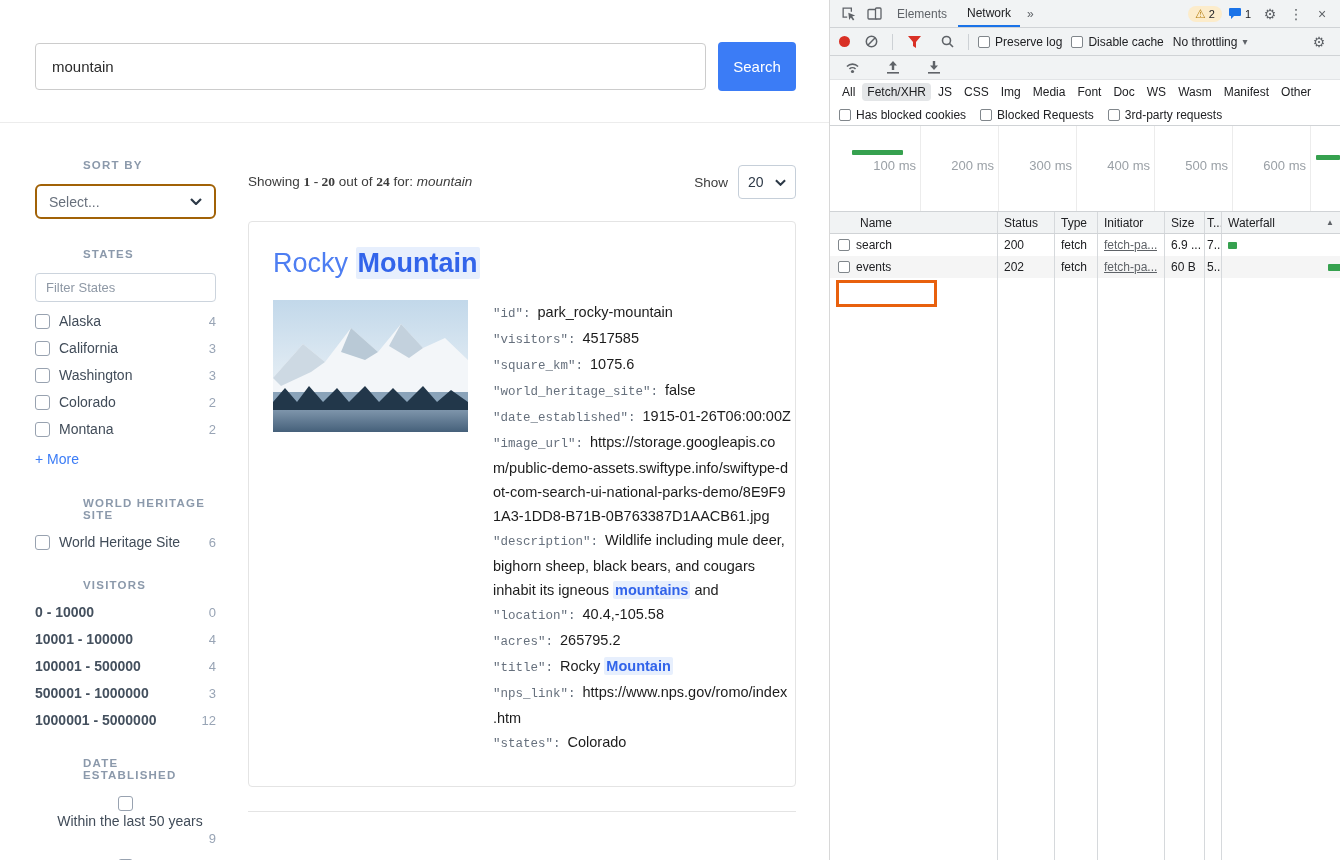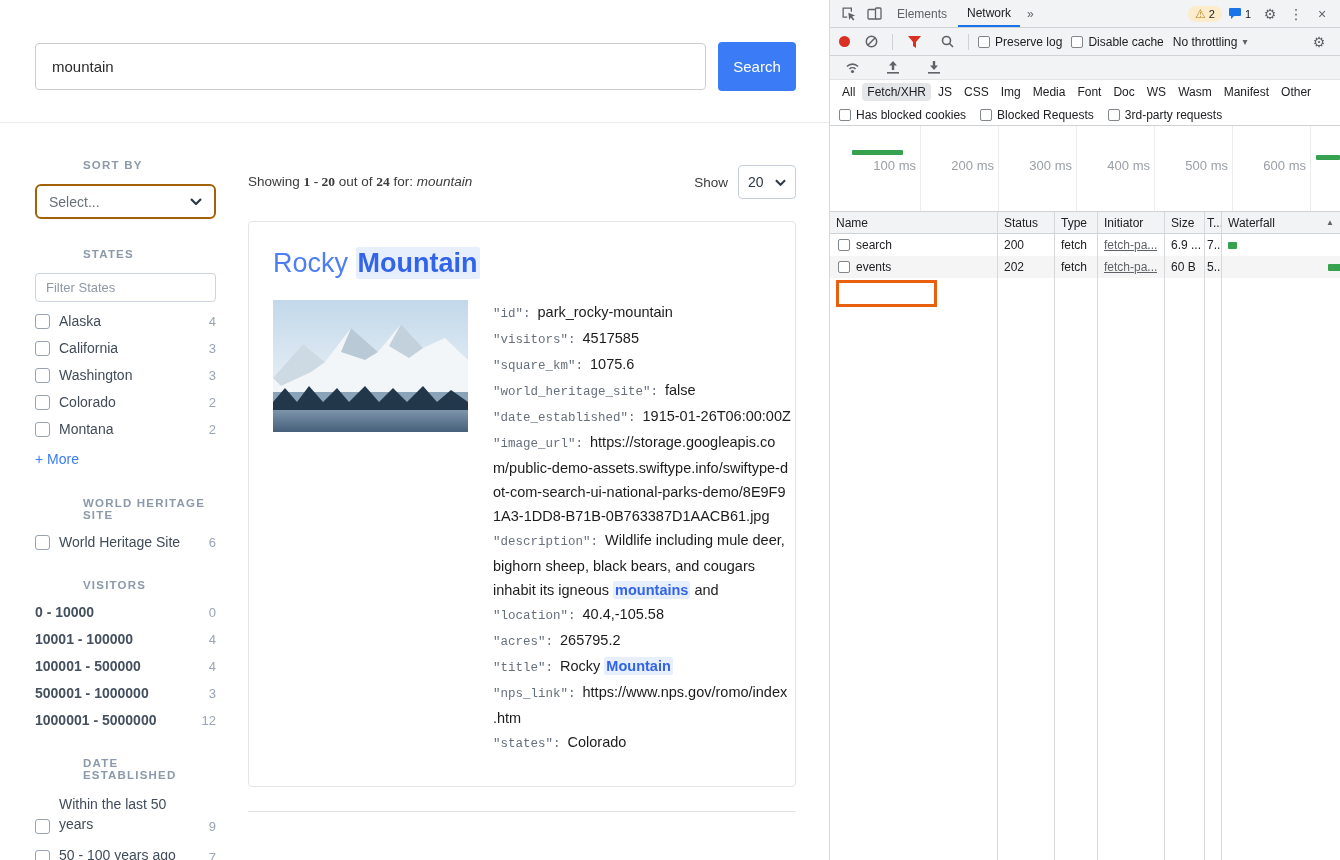--- a/index.html
+++ b/index.html
@@ -14,21 +14,21 @@
   .search-button { width:78px; height:49px; background:#3b7cf6; color:#fff; border:none; border-radius:4px; font-size:15px; cursor:pointer; font-family:inherit; }
 
   .app-body { display:flex; padding:36px 33px 0 35px; }
   .sidebar { width:181px; flex:none; margin-right:32px; }
   .facet-section { margin-bottom:29px; }
   .facet-title { font-size:11.5px; font-weight:bold; color:#8b99ab; letter-spacing:1.2px; margin-bottom:13px;margin-left:48px; }
   .select-box { display:flex; align-items:center; justify-content:space-between; border:2px solid #a16207; border-radius:6px; height:35px; padding:0 12px; font-size:14px; color:#68707c; background:#fff; cursor:pointer; }
   .filter-input { width:100%; height:29px; border:1px solid #ccd4dd; border-radius:4px; padding:0 10px; font-size:13px; color:#333; font-family:inherit; }
   .filter-input::placeholder { color:#8e98a5; }
   .facet-row { display:flex; align-items:center; margin:11px 0; font-size:14px; color:#414c59; }
-  .facet-row.top { align-items:flex-end; }
+  .facet-row.top { align-items:center;flex-direction:column; }
   .facet-row.top .facet-label { flex:1; line-height:20px; }
   .facet-row.top .checkbox { margin-top:2px; }
   .checkbox { width:15px; height:15px; border:1px solid #98a2b0; border-radius:3px; background:#fff; flex:none; cursor:pointer; }
   .facet-label { margin-left:9px; }
   .facet-count { margin-left:auto; font-size:13px; color:#98a4b5; padding-left:8px; }
   .more-link { color:#3b7cf6; font-size:14px; margin-top:3px; display:inline-block; cursor:pointer; }
   .range-row { display:flex; align-items:center; margin:11px 0; font-size:14px; font-weight:bold; color:#44505e; cursor:pointer; }
   .range-row .facet-count { font-weight:normal; }
 
   .results { flex:1; min-width:0; }
@@ -80,21 +80,21 @@
   .chip.selected { background:#e4e6e8; }
   .blocked-row { display:flex; align-items:center; gap:14px; padding:0 9px; height:22px; border-bottom:1px solid #d0d3d6; flex:none; }
 
   .timeline { position:relative; height:86px; border-bottom:1px solid #d0d3d6; overflow:hidden; flex:none; }
   .tick { position:absolute; top:0; bottom:0; width:1px; background:#ececec; }
   .tick-label { position:absolute; top:3px; font-size:13px; color:#9aa0a6; transform:translateX(-100%); padding-right:4px; white-space:nowrap;margin-top:29px; }
   .tl-bar { position:absolute; height:5px; background:#36a14f; border-radius:1px; }
 
   .dt-thead { display:flex; height:22px; background:#f1f3f4; border-bottom:1px solid #d0d3d6; align-items:stretch; flex:none; }
   .col { padding:0 6px; border-right:1px solid #d6d9dc; display:flex; align-items:center; overflow:hidden; white-space:nowrap; flex:none; }
-  .c-name { width:168px; padding-left:6px; }
+  .c-name { width:168px; padding-left:30px; }
   .c-status { width:57px; }
   .c-type { width:43px; }
   .c-init { width:67px;text-align:center; }
   .c-size { width:40px; }
   .c-time { width:17px; padding:0 2px; }
   .c-wf { flex:1; border-right:none; position:relative; }
   .sort-arrow { margin-left:auto; font-size:8px; color:#5f6368; }
 
   .dt-row { display:flex; height:22px; align-items:stretch; flex:none; background:#fff; }
   .dt-row.striped { background:#f5f5f5; }

